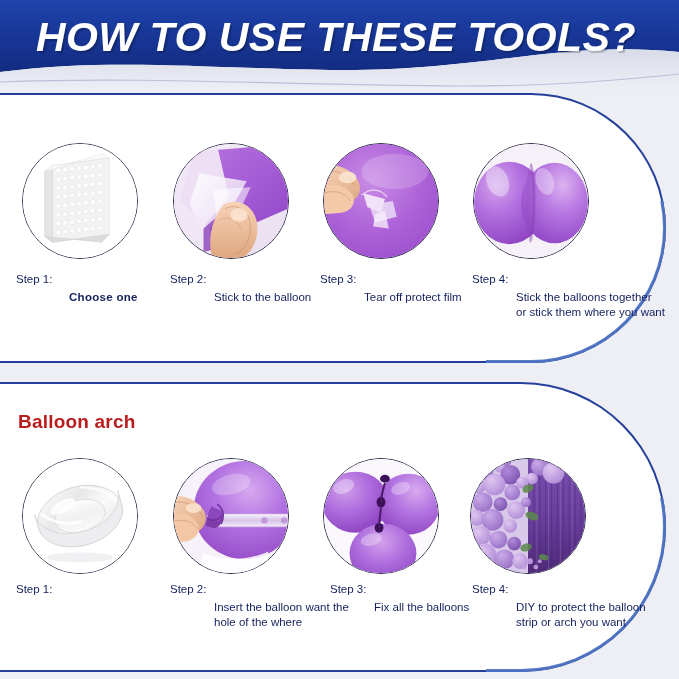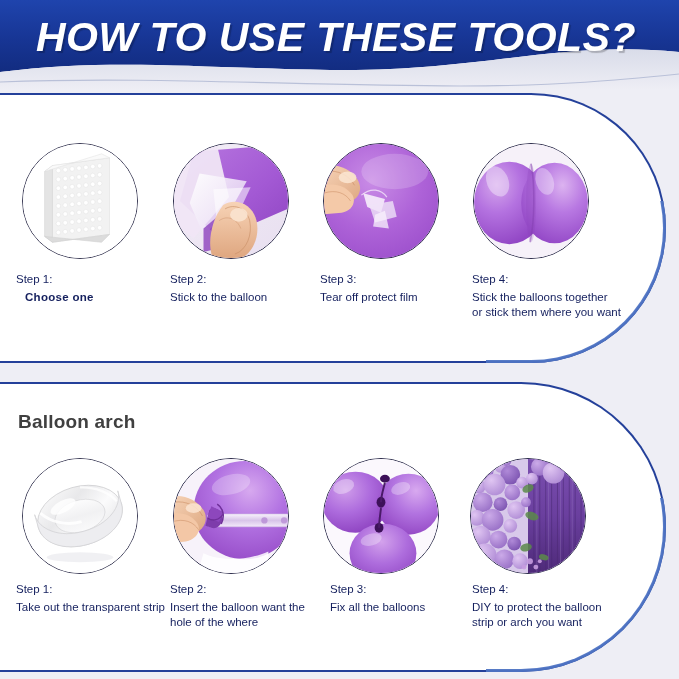--- a/index.html
+++ b/index.html
@@ -80,21 +80,21 @@
     height: 290px;
   }
 
   
   #section-title {
     position: absolute;
     left: 18px;
     top: 411px;
     font-size: 19px;
     font-weight: bold;
-    color: #404040;
+    color: #b91c1c;
     letter-spacing: 0.2px;
     z-index: 4;
   }
 
   
   .step {
     position: absolute;
     z-index: 5;
   }
   .circle {
@@ -112,21 +112,21 @@
     position: absolute;
     font-size: 11.5px;
     line-height: 15px;
     color: #15205e;
     white-space: nowrap;
   }
   .caption .lbl {
     display: block;
     margin-bottom: 3px;
   }
-  .caption .txt { display: block; }
+  .caption .txt { display: block; margin-left: 44px; }
   .caption .txt.bold {
     font-weight: bold;
     padding-left: 9px;
     letter-spacing: 0.3px;
   }
 
   
   #step-1-1 .circle { left: 22px;  top: 143px; }
   #step-1-1 .caption { left: 16px; top: 272px; }
   #step-1-2 .circle { left: 173px; top: 143px; }
@@ -403,21 +403,20 @@
         <path d="M14,58 C14,74 32,88 58,88 C84,88 102,74 102,58 L102,44 C102,60 84,74 58,74 C32,74 14,60 14,44 Z" fill="#ededf0" stroke="#d2d2d5" stroke-width="0.7"></path>
         <path d="M20,44 C28,56 42,64 58,64" fill="none" stroke="#ffffff" stroke-width="3" opacity="0.85"></path>
         <path d="M66,30 C82,34 94,44 98,54" fill="none" stroke="#ffffff" stroke-width="2.4" opacity="0.75"></path>
         <ellipse cx="44" cy="44" rx="14" ry="6" fill="#ffffff" opacity="0.8" transform="rotate(-12 44 44)"></ellipse>
       </g>
       <ellipse cx="58" cy="100" rx="34" ry="5" fill="#e9e9ee" opacity="0.7"></ellipse>
     </svg>
   </div>
   <div class="caption">
     <span class="lbl">Step 1:</span>
-    <span class="txt">Take out the transparent strip</span>
   </div>
 </div>
 
 <div class="step" id="step-2-2">
   <div class="circle">
     <svg viewBox="0 0 116 116">
       <defs>
         <radialGradient id="p6bal" cx="55%" cy="30%" r="78%">
           <stop offset="0%" stop-color="#d7a9ef"></stop>
           <stop offset="45%" stop-color="#b272e2"></stop>

